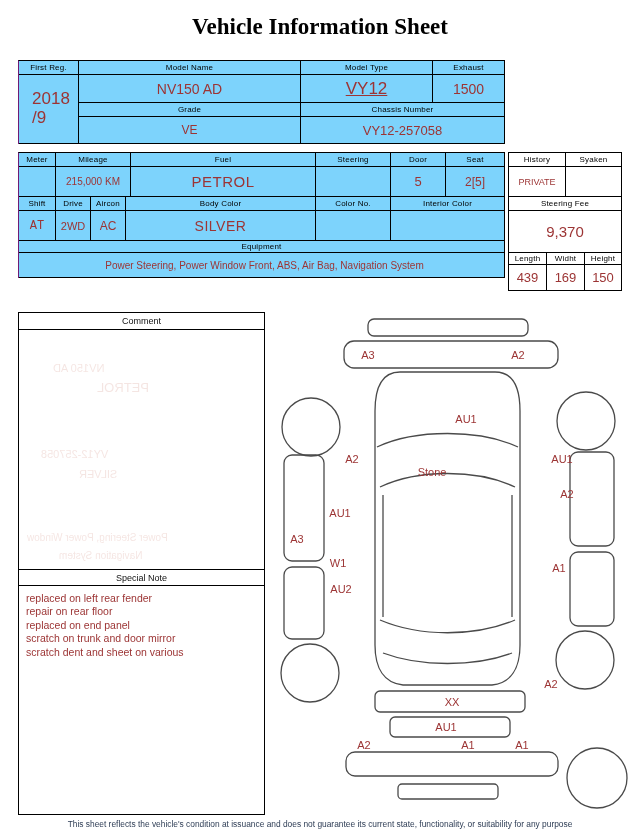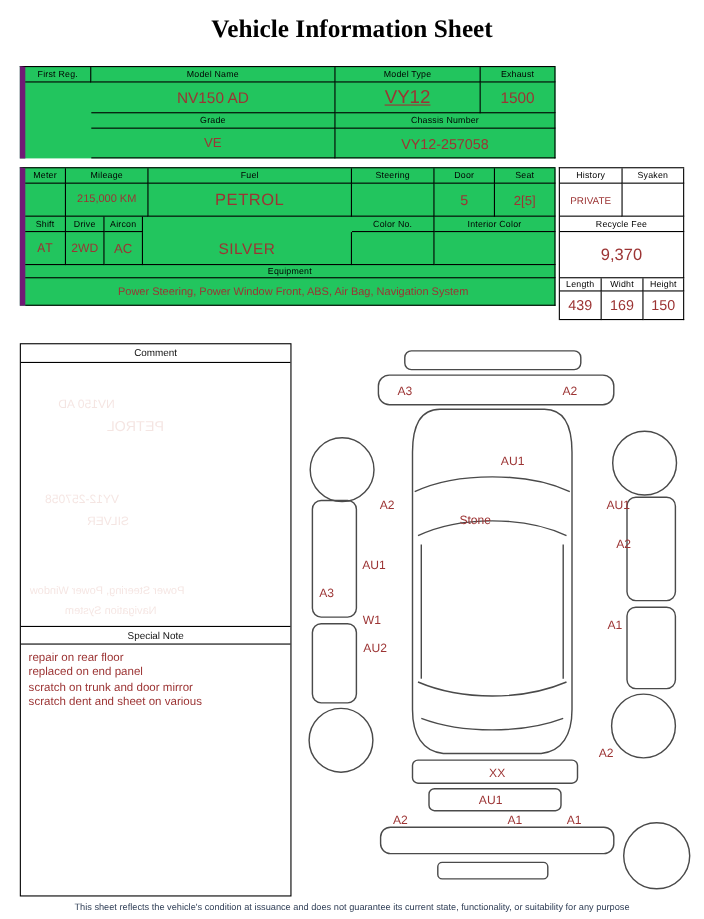--- a/index.html
+++ b/index.html
@@ -6,21 +6,21 @@
   body{
     width:640px;height:835px;background:#ffffff;position:relative;
     font-family:"Liberation Sans", sans-serif;color:#111;
   }
   .sheet{position:absolute;inset:0;background:#fff;}
   .title{
     position:absolute;top:14px;left:0;width:640px;text-align:center;
     font-family:"Liberation Serif", serif;font-weight:700;font-size:23px;color:#000;
   }
   
-  .grid{position:absolute;display:grid;box-sizing:border-box;border-top:1px solid #000;border-left:5px solid #701a75;background:#22c55e;}
+  .grid{position:absolute;display:grid;box-sizing:border-box;border-top:1px solid #000;border-left:1px solid #701a75;background:#7dd3fc;}
   .grid > div{box-sizing:border-box;border-right:1px solid #000;border-bottom:1px solid #000;
     display:flex;align-items:center;justify-content:center;overflow:hidden;}
   .hdr{font-size:8px;color:#000;letter-spacing:.2px;}
   .val{color:var(--accent);font-size:13px;}
   .left{justify-content:flex-start;text-align:left;}
   
   .rt{position:absolute;left:508px;top:152px;width:114px;box-sizing:border-box;border-top:1px solid #000;border-left:1px solid #000;background:#fff;}
   .rt .row{display:flex;}
   .rt .c{box-sizing:border-box;border-right:1px solid #000;border-bottom:1px solid #000;
     display:flex;align-items:center;justify-content:center;overflow:hidden;}
@@ -51,20 +51,22 @@
 
 <div class="sheet">
 
   <div class="title">Vehicle Information Sheet</div>
 
   <div class="grid" style="left:18px;top:60px;width:487px;height:84px;grid-template-columns:60px 222px 132px 1fr;grid-template-rows:14px 28px 14px 1fr;">
     <div class="hdr" style="grid-area:1/1/2/2">First Reg.</div>
     <div class="hdr" style="grid-area:1/2/2/3">Model Name</div>
     <div class="hdr" style="grid-area:1/3/2/4">Model Type</div>
     <div class="hdr" style="grid-area:1/4/2/5">Exhaust</div>
+    <div class="val left" style="grid-area:2/1/5/2;font-size:17px;padding-left:5px;white-space:pre-line;line-height:1.1;">2018
+/9</div>
     <div class="val" style="grid-area:2/2/3/3;font-size:14px;">NV150 AD</div>
     <div class="val" style="grid-area:2/3/3/4;font-size:17px;text-decoration:underline;">VY12</div>
     <div class="val" style="grid-area:2/4/3/5;font-size:14px;">1500</div>
     <div class="hdr" style="grid-area:3/2/4/3">Grade</div>
     <div class="hdr" style="grid-area:3/3/4/5">Chassis Number</div>
     <div class="val" style="grid-area:4/2/5/3;font-size:12px;">VE</div>
     <div class="val" style="grid-area:4/3/5/5;font-size:13px;">VY12-257058</div>
   </div>
 
 
@@ -79,20 +81,21 @@
     <div style="grid-area:2/1/3/2"></div>
     <div class="val" style="grid-area:2/2/3/5;font-size:10px;">215,000 KM</div>
     <div class="val" style="grid-area:2/5/3/6;font-size:15px;letter-spacing:.5px;">PETROL</div>
     <div style="grid-area:2/6/3/7"></div>
     <div class="val" style="grid-area:2/7/3/8;font-size:13px;">5</div>
     <div class="val" style="grid-area:2/8/3/9;font-size:12px;">2[5]</div>
 
     <div class="hdr" style="grid-area:3/1/4/2">Shift</div>
     <div class="hdr" style="grid-area:3/2/4/3">Drive</div>
     <div class="hdr" style="grid-area:3/3/4/4">Aircon</div>
+    <div class="hdr" style="grid-area:3/4/4/6">Body Color</div>
     <div class="hdr" style="grid-area:3/6/4/7">Color No.</div>
     <div class="hdr" style="grid-area:3/7/4/9">Interior Color</div>
 
     <div class="val" style="grid-area:4/1/5/2;font-size:12px;font-family:Liberation Mono, monospace;">AT</div>
     <div class="val" style="grid-area:4/2/5/3;font-size:11px;">2WD</div>
     <div class="val" style="grid-area:4/3/5/4;font-size:12px;">AC</div>
     <div class="val" style="grid-area:4/4/5/6;font-size:14px;letter-spacing:.5px;">SILVER</div>
     <div style="grid-area:4/6/5/7"></div>
     <div style="grid-area:4/7/5/9"></div>
 
@@ -103,21 +106,21 @@
   <div class="rt">
     <div class="row">
       <div class="c hdr" style="width:57px;height:14px;">History</div>
       <div class="c hdr" style="flex:1;height:14px;">Syaken</div>
     </div>
     <div class="row">
       <div class="c val" style="width:57px;height:30px;font-size:9px;">PRIVATE</div>
       <div class="c" style="flex:1;height:30px;"></div>
     </div>
     <div class="row">
-      <div class="c hdr" style="flex:1;height:14px;">Recycle Fee</div>
+      <div class="c hdr" style="flex:1;height:14px;">Steering Fee</div>
     </div>
     <div class="row">
       <div class="c val" style="flex:1;height:42px;font-size:15px;">9,370</div>
     </div>
     <div class="row">
       <div class="c hdr" style="width:38px;height:12px;">Length</div>
       <div class="c hdr" style="width:38px;height:12px;">Widht</div>
       <div class="c hdr" style="flex:1;height:12px;">Height</div>
     </div>
     <div class="row">
@@ -132,20 +135,21 @@
     <div class="ghost-area">
         <div class="ghost-line">NV150 AD</div>
         <div class="ghost-line">PETROL</div>
         <div class="ghost-line">VY12-257058</div>
         <div class="ghost-line">SILVER</div>
         <div class="ghost-line">Power Steering, Power Window</div>
         <div class="ghost-line">Navigation System</div>
       </div>
     <div class="sn-hdr">Special Note</div>
     <div class="notes">
+        <div class="note-line">replaced on left rear fender</div>
         <div class="note-line">repair on rear floor</div>
         <div class="note-line">replaced on end panel</div>
         <div class="note-line">scratch on trunk and door mirror</div>
         <div class="note-line">scratch dent and sheet on various</div>
       </div>
   </div>
 
   <svg class="diagram" viewBox="0 0 365 500">
     <g fill="none" stroke="#4a4a4a" stroke-width="1.3">
 

